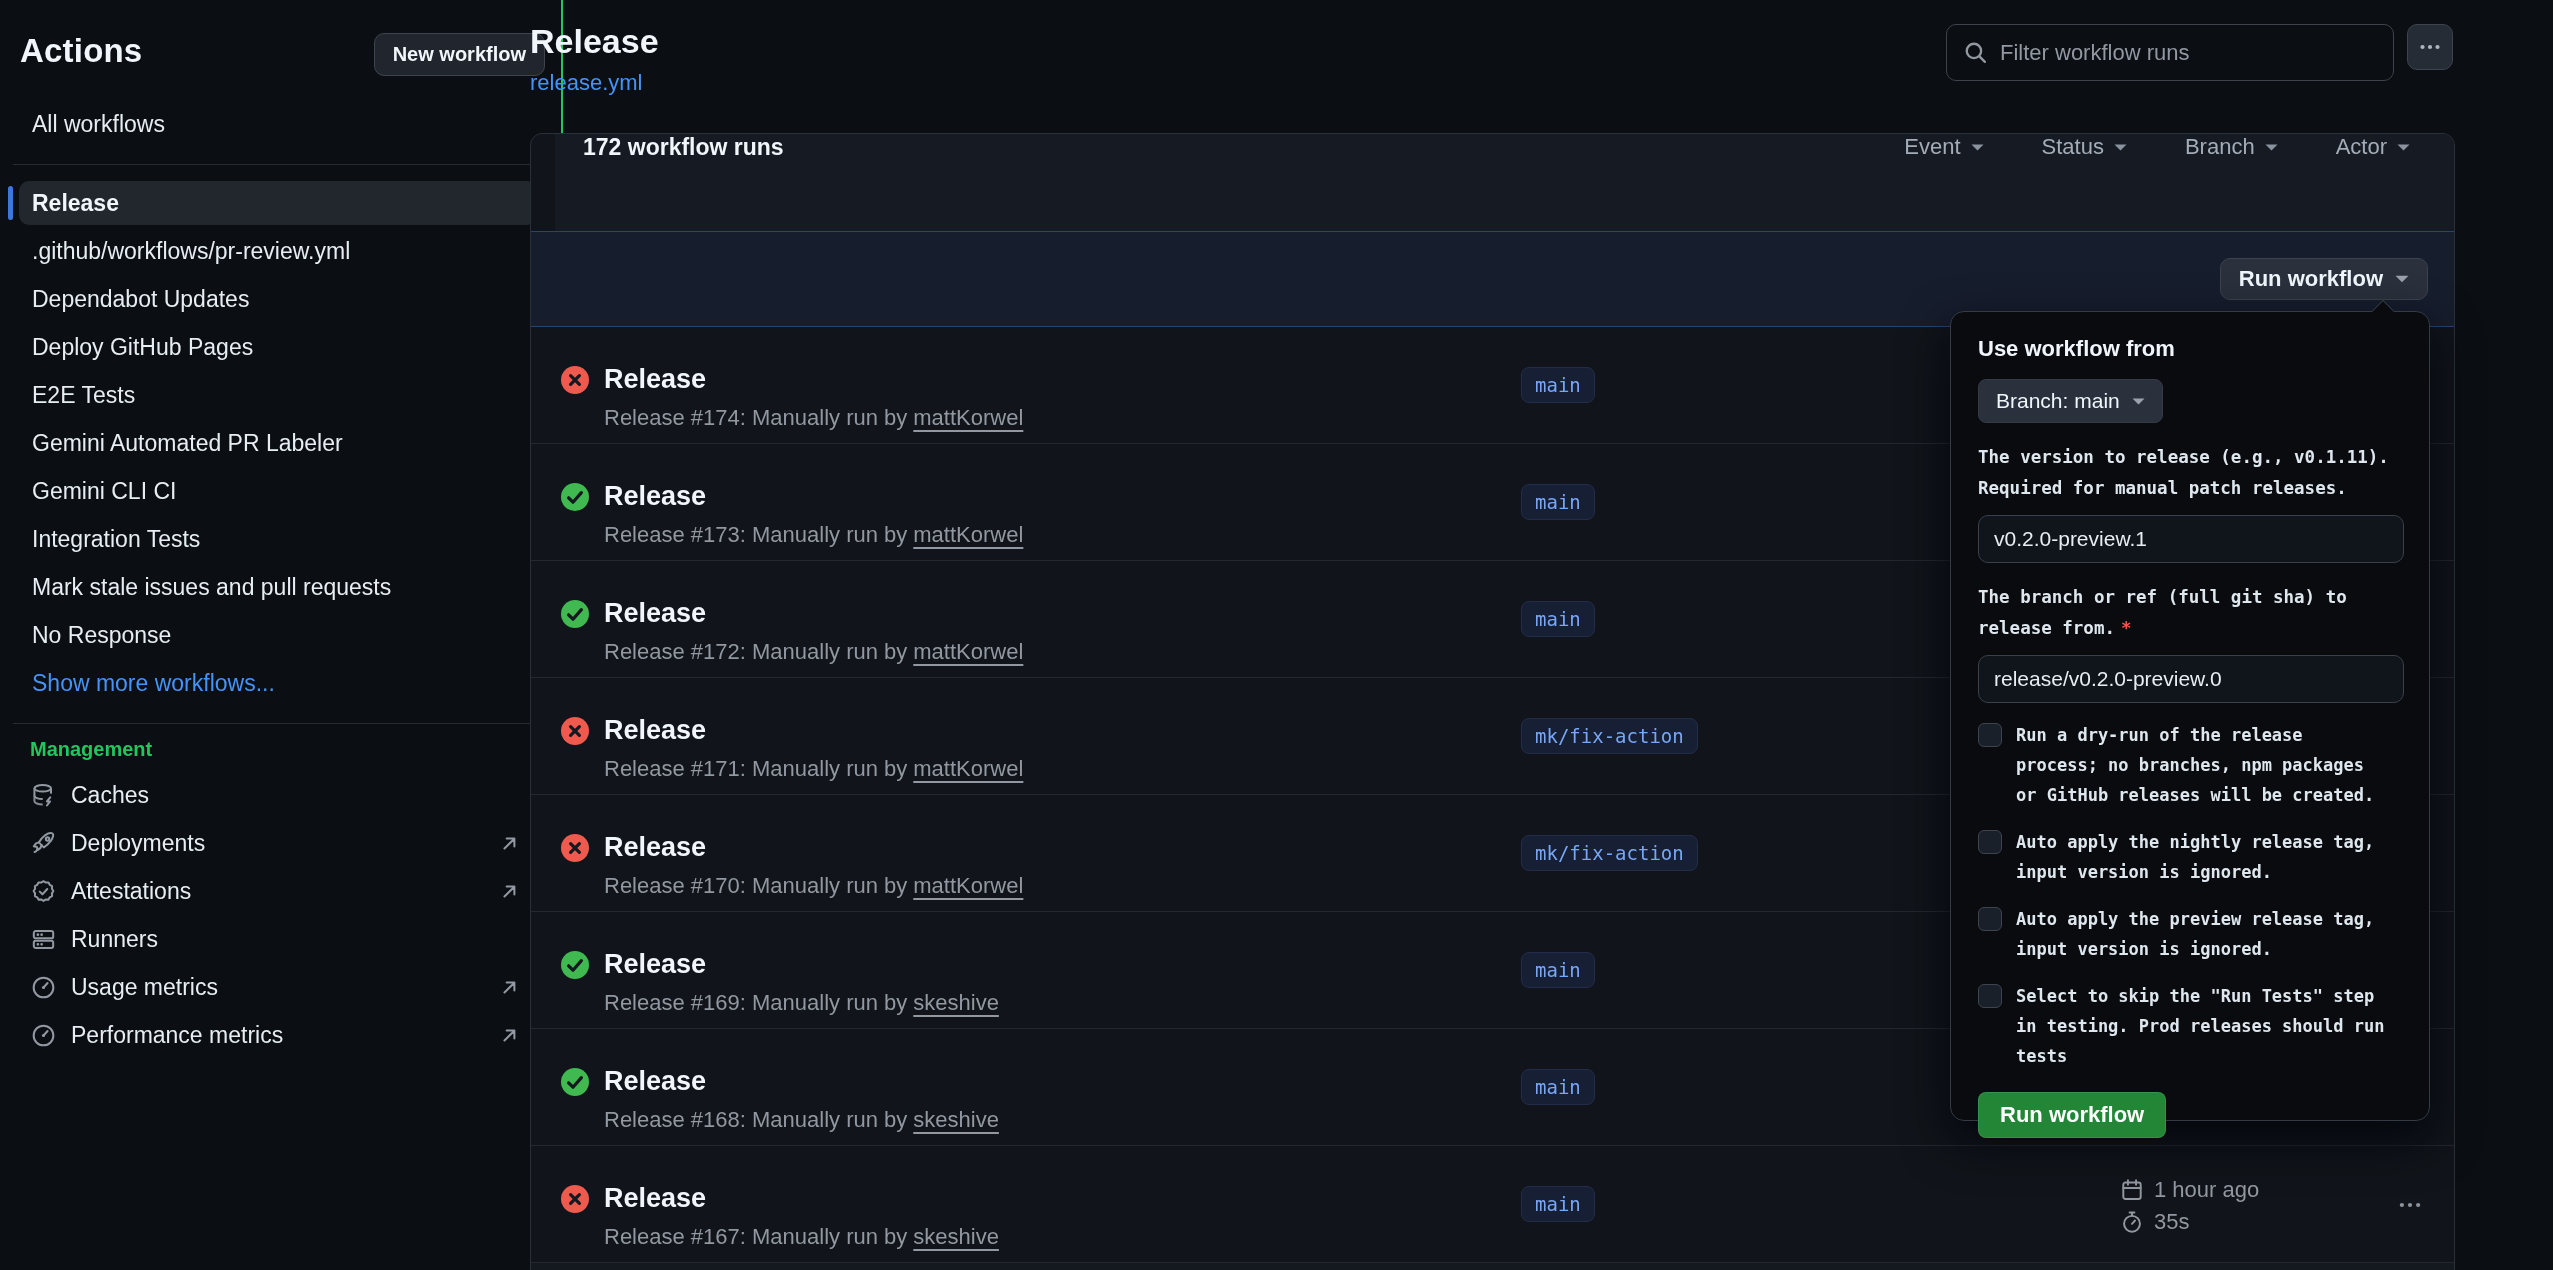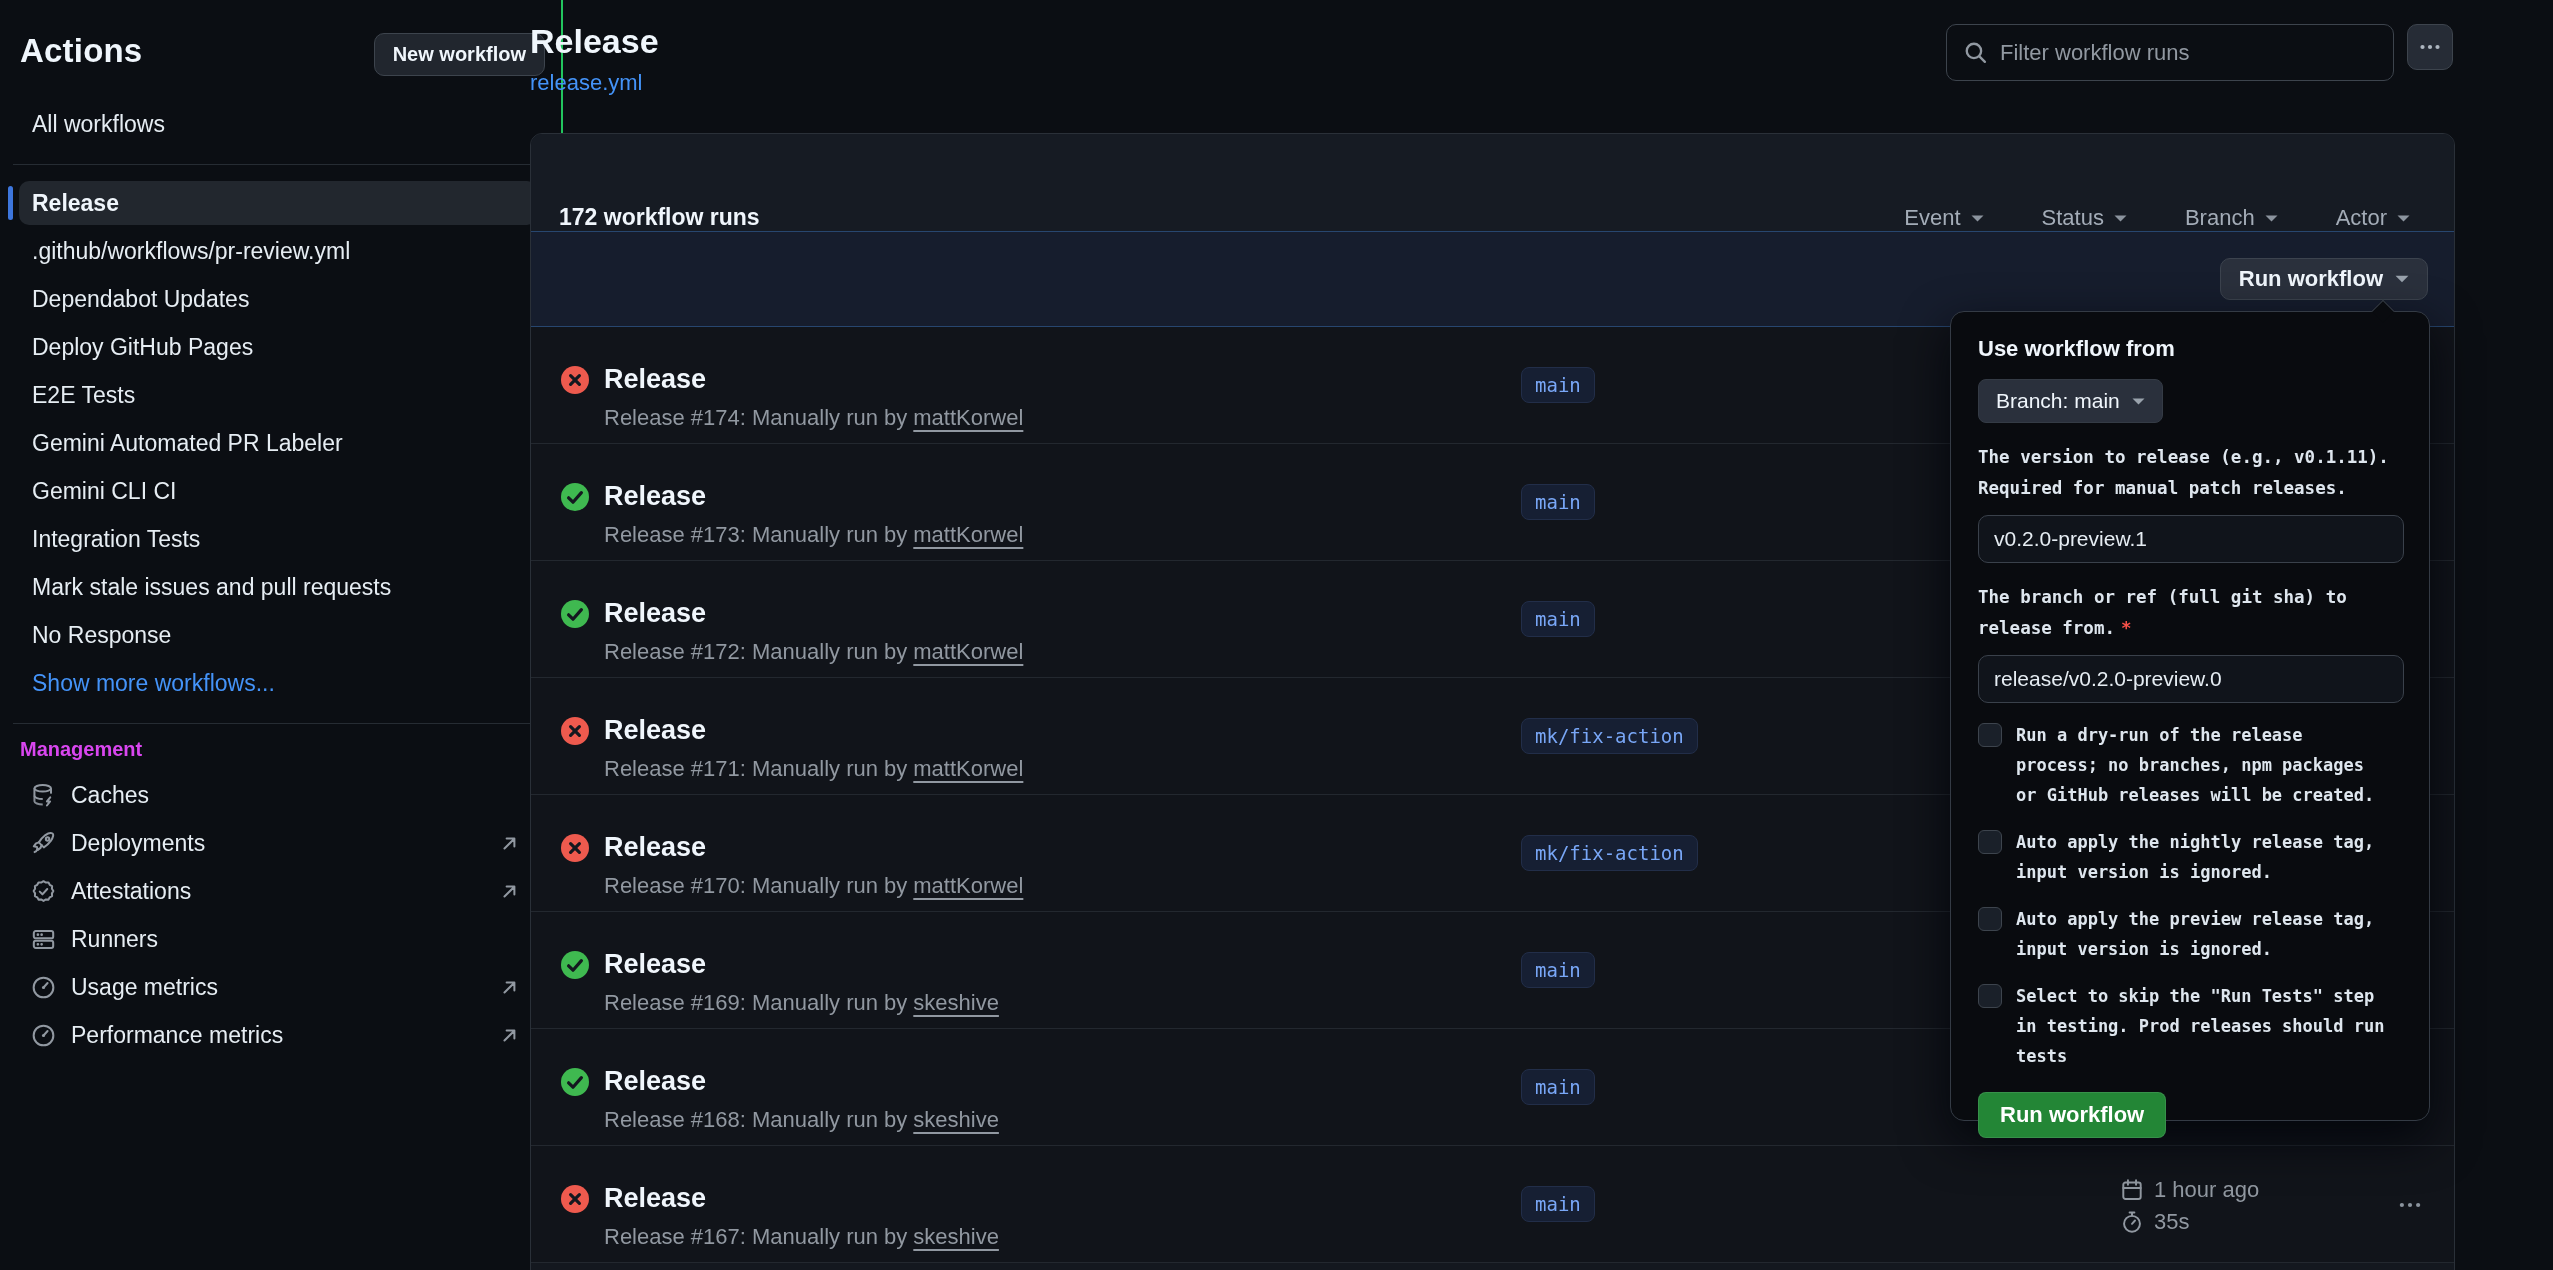--- a/index.html
+++ b/index.html
@@ -39,21 +39,21 @@
     position:absolute; left:19px; right:24px; top:2px; bottom:2px;
     background:#22272e; border-radius:10px;
   }
   .sel-bar {
     position:absolute; left:8px; top:7px; width:5px; height:34px;
     border-radius:3px; background:#3d76dd;
   }
   .sel-label { position:relative; padding-left:32px; font-weight:bold; color:#f0f6fc; }
   .side-divider { border-top:1px solid #262c33; margin:16px 13px 14px 13px; }
   .mgmt-label {
-    padding-left:20px; font-size:20px; font-weight:bold; color:#d946ef;
+    padding-left:30px; font-size:20px; font-weight:bold; color:#22c55e;
     margin:14px 0 10px 0;
   }
   .mgmt-item {
     height:48px; display:flex; align-items:center; gap:15px;
     padding-left:31px; padding-right:40px; font-size:23px; color:#e6edf3; cursor:pointer;
   }
   .mgmt-item .mi { color:#9198a1; flex:0 0 auto; }
   .mgmt-item .ext { margin-left:auto; color:#9198a1; }
 
   
@@ -76,22 +76,22 @@
     display:flex; align-items:center; justify-content:center; color:#adb6c0; cursor:pointer;
   }
 
   
   .card {
     position:absolute; left:33px; top:133px; width:1925px; height:1140px;
     border:1px solid #2a3038; border-radius:12px 12px 0 0; background:#11141a;
     overflow:hidden;
   }
   .card-head {
-    height:97px; display:flex; align-items:flex-end; justify-content:space-between;
-    background:#161b23; padding:0 44px 0 28px;
+    height:97px; display:flex; align-items:flex-start; justify-content:space-between;
+    background:#161b23; padding:0 44px 0 28px;margin-left:24px;
   }
   .count { font-size:23px; font-weight:bold; color:#f0f6fc; }
   .filters { display:flex; align-items:center; gap:58px; }
   .filter-dd { display:flex; align-items:center; gap:10px; font-size:22px; color:#a3acb7; cursor:pointer; }
   .filter-dd .car { color:#8b949e; }
 
   .banner {
     height:96px; background:#161d2d;
     border-top:1px solid #27466f; border-bottom:1px solid #27466f;
     display:flex; align-items:center; padding:0 26px 0 28px; position:relative;

